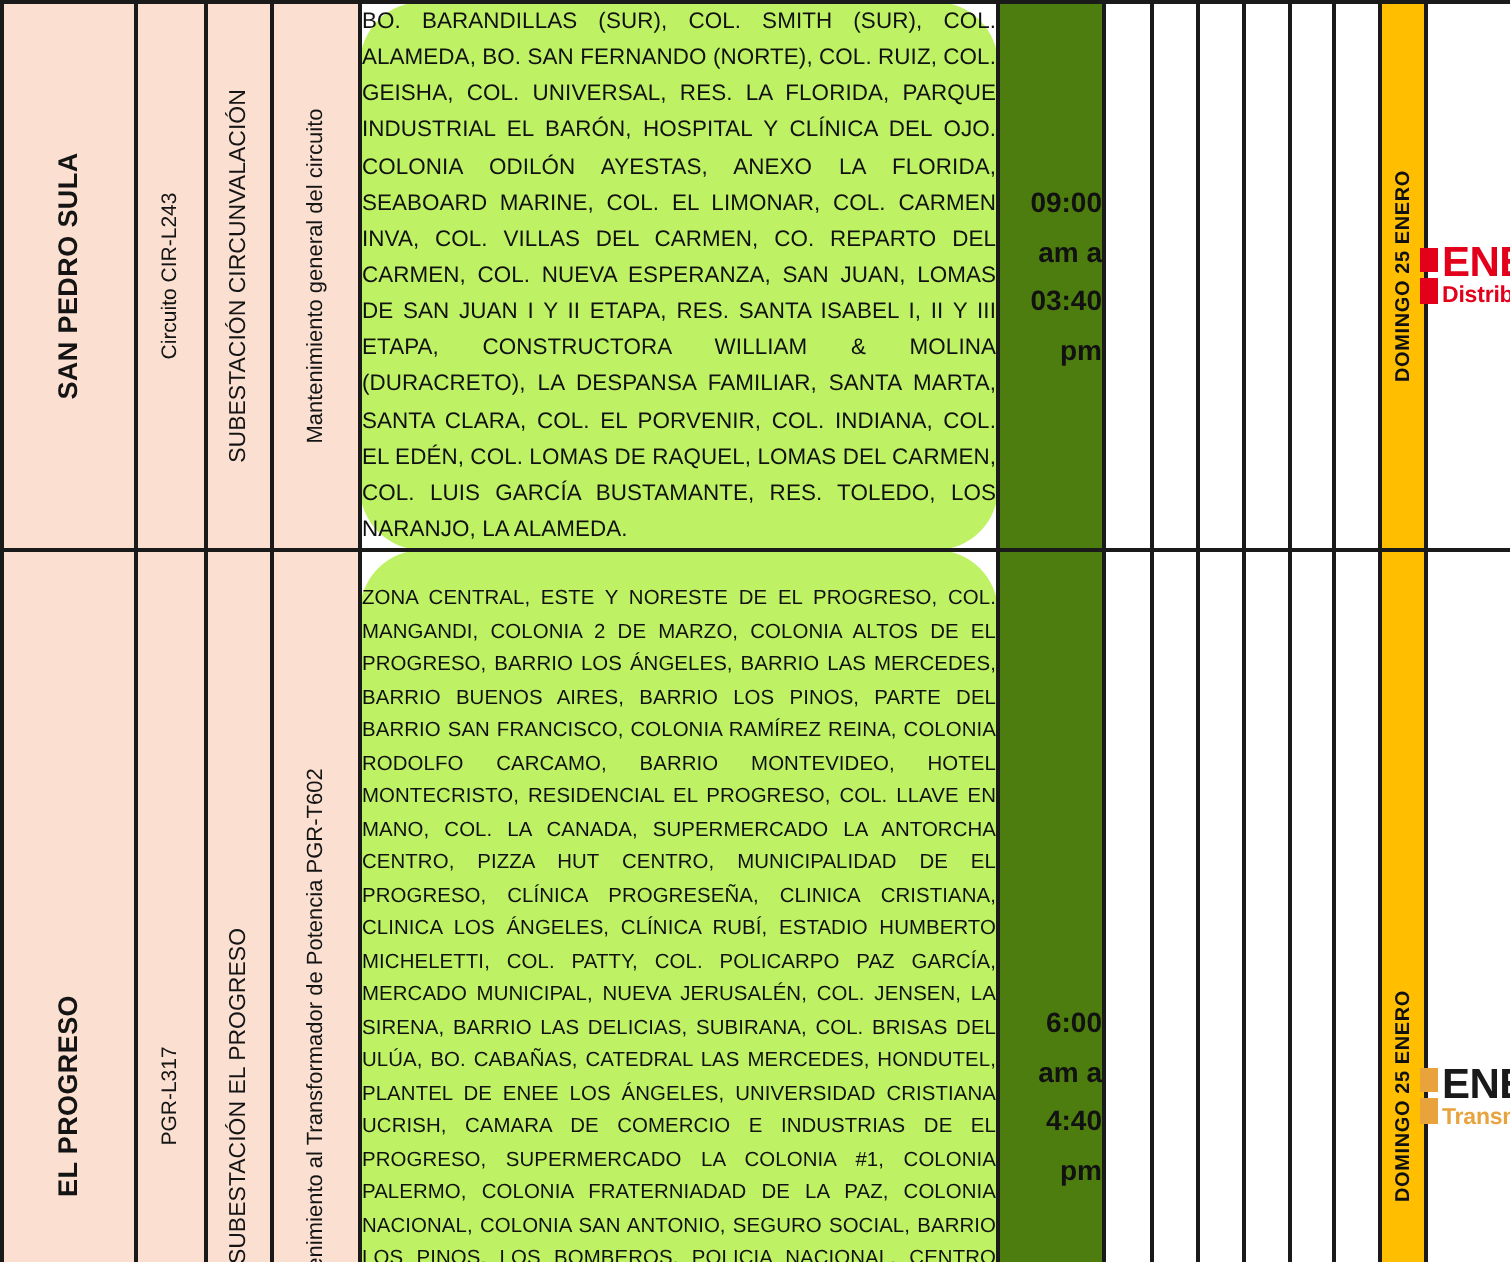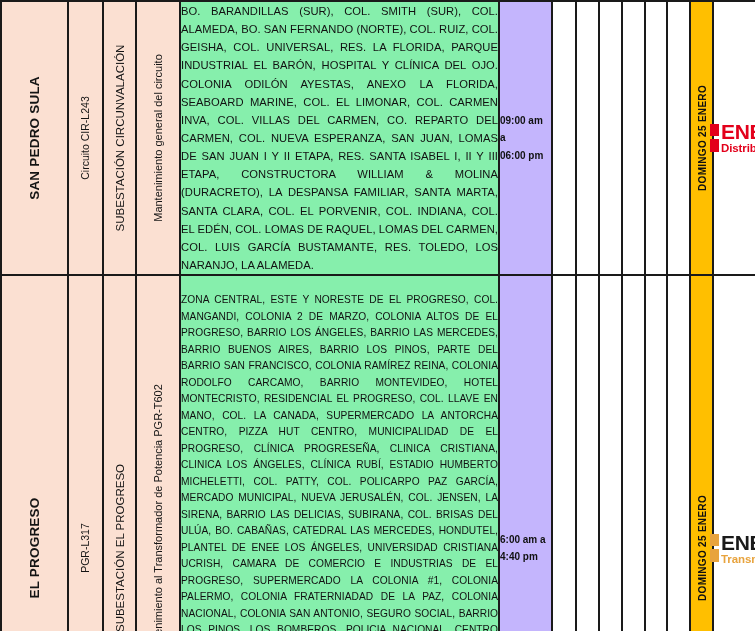--- a/index.html
+++ b/index.html
@@ -65,41 +65,42 @@
     font-size: 11.5px;
     font-weight: normal;
   }
   .vcell.work .rot {
     font-size: 11px;
     font-weight: normal;
   }
 
   
   .desc {
-    background: #86efac;
+    background: #bef264;
     padding: 8px 8px 8px 9px;
     vertical-align: top;
     font-size: 11.2px;
     line-height: 1.62;
     text-align: justify;
     text-justify: inter-word;
     color: #111111;
     letter-spacing: .05px;
+    border-radius: 31px;
   }
   .desc.row2 {
     font-size: 10.2px;
     line-height: 1.62;
     padding-top: 16px;
   }
 
   
   .time {
-    background: #c4b5fd;
-    text-align: left;
-    font-size: 10px;
+    background: #4d7c0f;
+    text-align: right;
+    font-size: 14px;
     font-weight: bold;
     line-height: 1.75;
     color: #111111;
     padding: 0 3px;
   }
 
   
   .blank { background: #ffffff; }
 
   
@@ -204,21 +205,21 @@
       </td>
       <td class="vcell substation">
         <span class="rot">SUBESTACIÓN CIRCUNVALACIÓN</span>
       </td>
       <td class="vcell work">
         <span class="rot">Mantenimiento general del circuito</span>
       </td>
       <td class="desc">BO. BARANDILLAS (SUR), COL. SMITH (SUR), COL. ALAMEDA, BO. SAN FERNANDO (NORTE), COL. RUIZ, COL. GEISHA, COL. UNIVERSAL, RES. LA FLORIDA, PARQUE INDUSTRIAL EL BARÓN, HOSPITAL Y CLÍNICA DEL OJO. COLONIA ODILÓN AYESTAS, ANEXO LA FLORIDA, SEABOARD MARINE, COL. EL LIMONAR, COL. CARMEN INVA, COL. VILLAS DEL CARMEN, CO. REPARTO DEL CARMEN, COL. NUEVA ESPERANZA, SAN JUAN, LOMAS DE SAN JUAN I Y II ETAPA, RES. SANTA ISABEL I, II Y III ETAPA, CONSTRUCTORA WILLIAM &amp; MOLINA (DURACRETO), LA DESPANSA FAMILIAR, SANTA MARTA, SANTA CLARA, COL. EL PORVENIR, COL. INDIANA, COL. EL EDÉN, COL. LOMAS DE RAQUEL, LOMAS DEL CARMEN, COL. LUIS GARCÍA BUSTAMANTE, RES. TOLEDO, LOS NARANJO, LA ALAMEDA.</td>
       <td class="time">
         <div>09:00 am a</div>
-        <div>06:00 pm</div>
+        <div>03:40 pm</div>
       </td>
       <td class="blank"></td>
       <td class="blank"></td>
       <td class="blank"></td>
       <td class="blank"></td>
       <td class="blank"></td>
       <td class="blank"></td>
       <td class="datecol">
         <span class="rot">DOMINGO 25 ENERO</span>
       </td>

